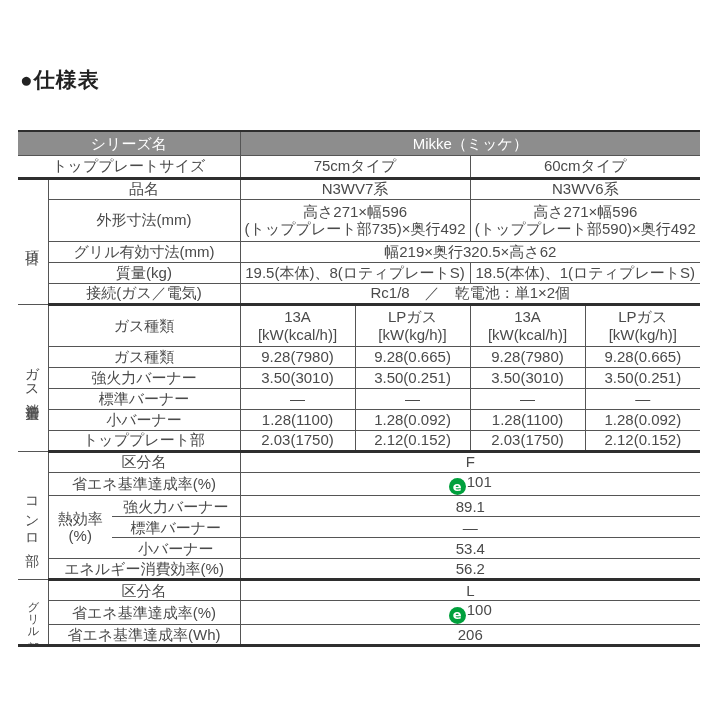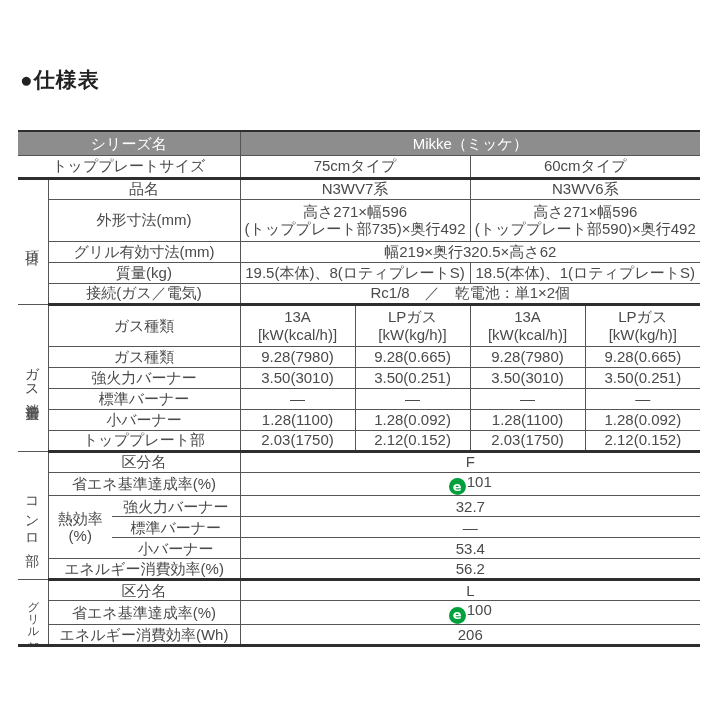--- a/index.html
+++ b/index.html
@@ -183,21 +183,21 @@
     <td colspan="4">
       <span class="eco">e</span><span>101</span>
     </td>
   </tr>
   <tr>
     <td rowspan="3" class="lbl">
       <div>熱効率</div>
           <div>(%)</div>
     </td>
     <td class="sublbl br sm">強火力バーナー</td>
-    <td colspan="4">32.7</td>
+    <td colspan="4">89.1</td>
   </tr>
   <tr>
     <td class="sublbl br sm">標準バーナー</td>
     <td colspan="4">—</td>
   </tr>
   <tr>
     <td class="sublbl br sm">小バーナー</td>
     <td colspan="4">53.4</td>
   </tr>
   <tr class="thick">
@@ -214,17 +214,17 @@
     <td colspan="2" class="lbl br">区分名</td>
     <td colspan="4">L</td>
   </tr>
   <tr>
     <td colspan="2" class="lbl br sm">省エネ基準達成率(%)</td>
     <td colspan="4">
       <span class="eco">e</span><span>100</span>
     </td>
   </tr>
   <tr>
-    <td colspan="2" class="lbl br sm">エネルギー消費効率(Wh)</td>
+    <td colspan="2" class="lbl br sm">省エネ基準達成率(Wh)</td>
     <td colspan="4">206</td>
   </tr>
 </tbody>
   </table>
 
 </body></html>

